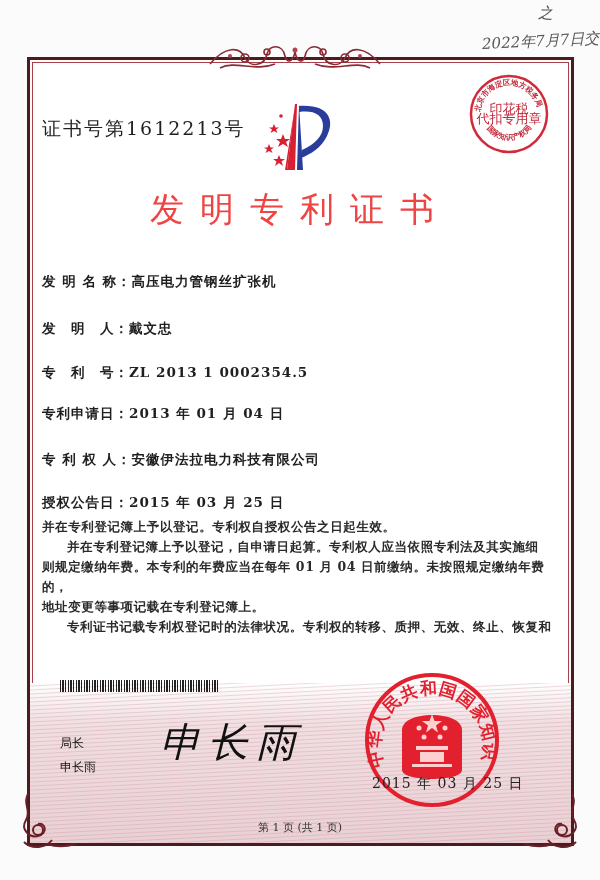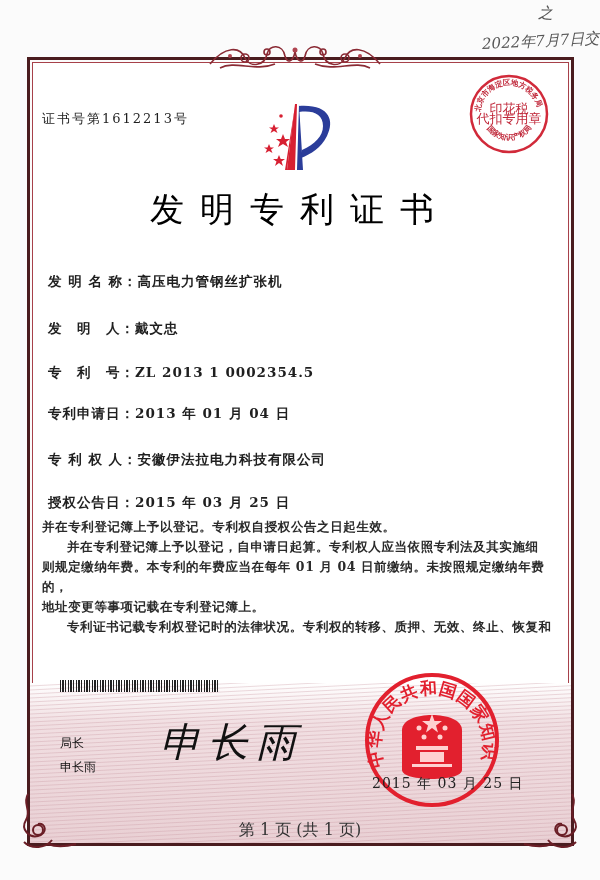--- a/index.html
+++ b/index.html
@@ -24,46 +24,46 @@
     position: absolute; left: 0; right: 0; bottom: 0; height: 160px;
     background:
       repeating-linear-gradient(177deg, rgba(190,140,150,0.0) 0px, rgba(190,140,150,0.0) 2px, rgba(200,150,160,0.35) 3px, rgba(200,150,160,0.0) 4px),
       linear-gradient(180deg, rgba(255,255,255,1) 0%, #f1dfe2 25%, #e9d0d4 100%);
   }
   .ornament-top {
     position: absolute; left: 205px; top: 38px; width: 180px; height: 36px;
   }
   .corner { position: absolute; width: 60px; height: 60px; }
   .abs { position: absolute; }
-  .certno { left: 42px; top: 110px; font-size: 13px; letter-spacing: 2px; }
+  .certno { left: 42px; top: 116px; font-size: 19px; letter-spacing: 2px; }
   .title {
     left: 0; width: 600px; top: 187px; text-align: center;
     font-family: "DejaVu Sans", "Liberation Sans", sans-serif;
-    font-size: 34px; letter-spacing: 16px; color: #000000;
+    font-size: 34px; letter-spacing: 16px; color: #ef4444;
   }
-  .field { left: 42px; font-size: 13.5px; font-weight: bold; letter-spacing: 1px; margin-left: 6px; }
+  .field { left: 42px; font-size: 13.5px; font-weight: bold; letter-spacing: 1px; }
   .body-text {
     left: 42px; width: 520px; font-size: 12.5px; line-height: 20px; letter-spacing: 0.6px;
     font-weight: bold; color: #2a2a2a;
   }
   .body-text p { margin: 0; }
   .indent { text-indent: 25px; }
   .barcode {
     left: 60px; top: 680px; width: 160px; height: 12px;
     background: repeating-linear-gradient(90deg, #222 0px, #222 1px, transparent 1px, transparent 2px, #222 2px, #222 4px, transparent 4px, transparent 5px, #222 5px, #222 6px, transparent 6px, transparent 8px);
   }
   .director {
     font-family: "DejaVu Sans", "Liberation Sans", sans-serif; font-size: 12px; color: #111;
   }
   .signature {
     left: 160px; top: 715px; font-family: "DejaVu Serif", serif; font-style: italic;
     font-size: 40px; color: #111; letter-spacing: 8px;
   }
   .seal-date { left: 372px; top: 775px; font-size: 14px; color: #222; letter-spacing: 1px; }
-  .page-no { left: 0; width: 600px; text-align: center; top: 820px; font-size: 16px; color: #333; }
+  .page-no { left: 0; width: 600px; text-align: center; top: 820px; font-size: 11px; color: #333; }
 </style>
 </head>
 <body>
 
 <div class="handwrite" style="left:538px; top:4px;">之</div>
 <div class="handwrite" style="left:482px; top:32px; transform: rotate(-3deg);">2022年7月7日交</div>
 
 <div class="frame">
   <div class="guilloche"></div>
 </div>

